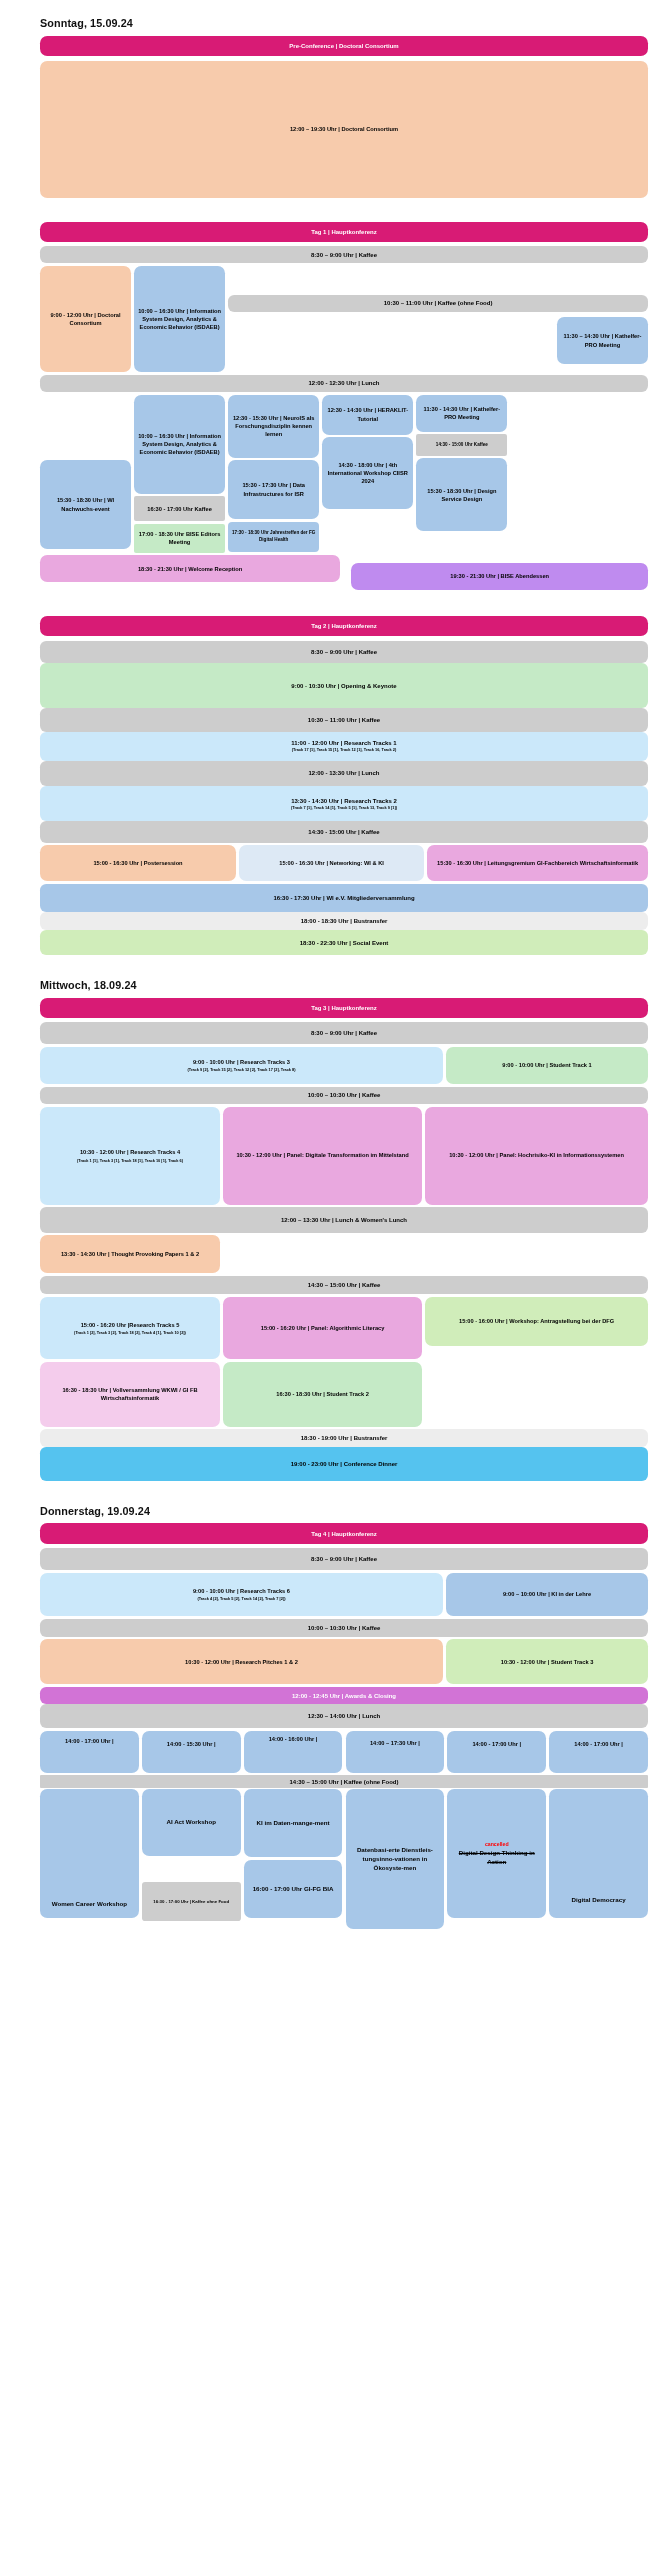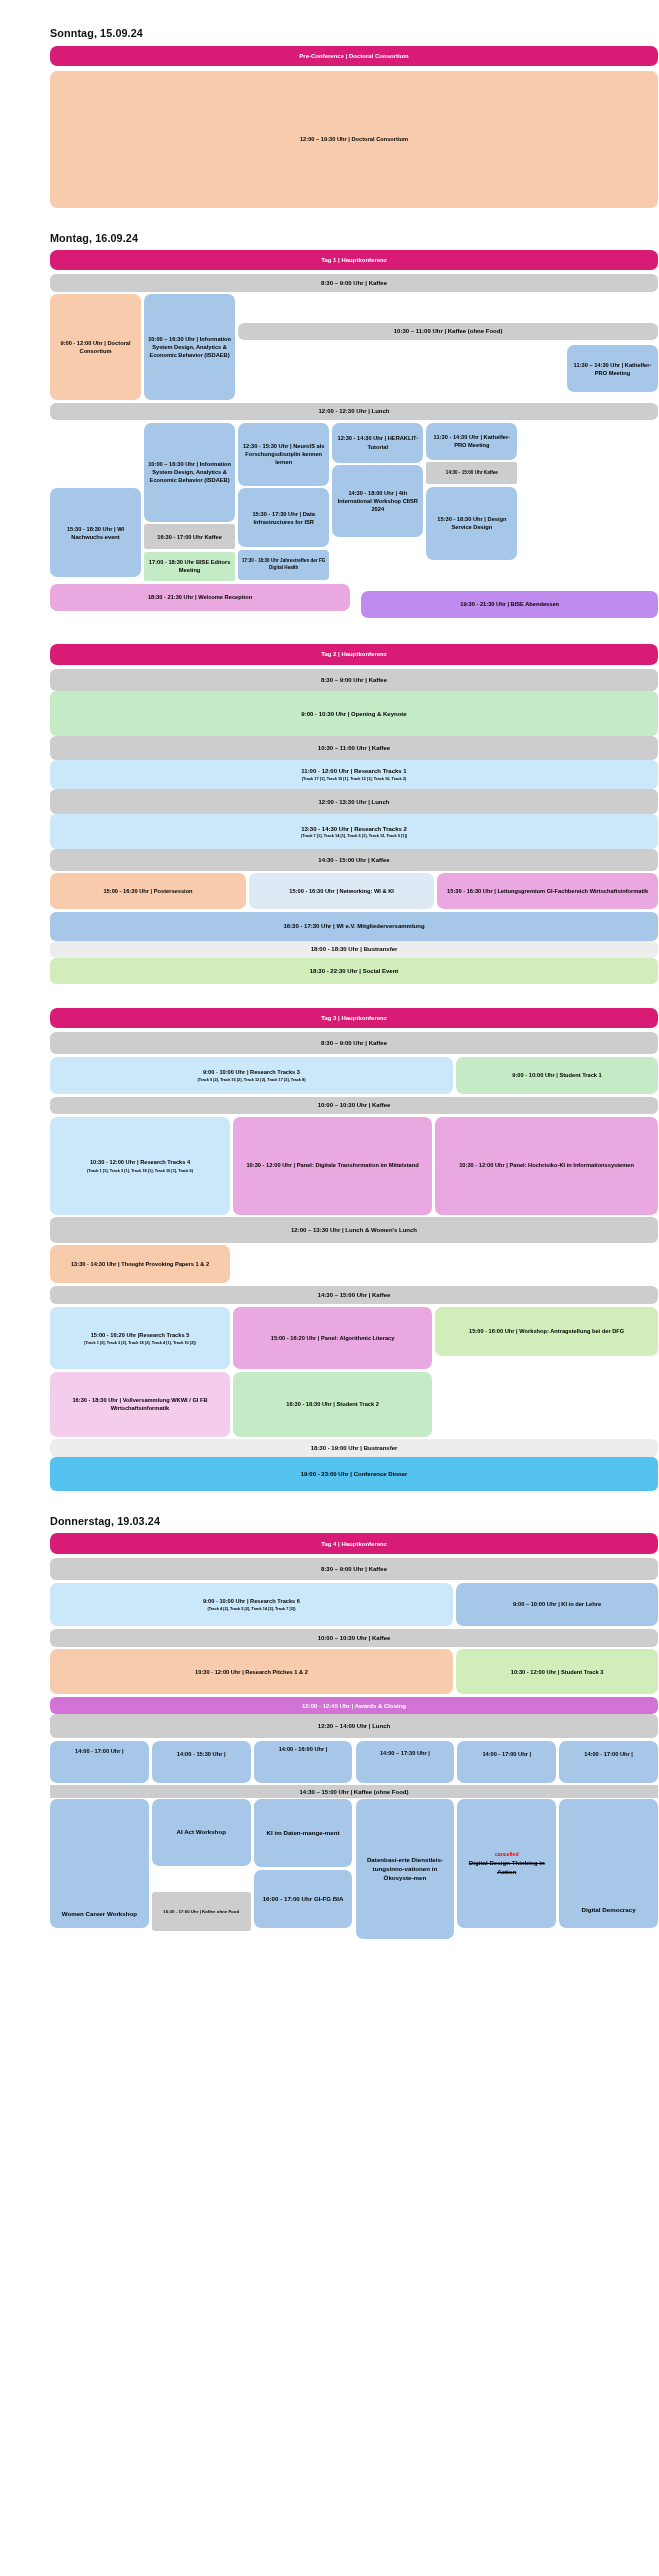--- a/index.html
+++ b/index.html
@@ -3,21 +3,21 @@
 <meta charset="utf-8">
 <style>
   * { box-sizing: border-box; }
   html, body { margin:0; padding:0; }
   body {
     width:659px; min-height:3297px;
     background:#ffffff;
     font-family:"Liberation Sans", sans-serif;
     color:#000;
   }
-  .page { width:621px; padding:15px; }
+  .page { width:621px; padding:5px; }
 
   .day-section { margin:0 0 0 0; }
   .day-title {
     font-size:10.8px; font-weight:bold; color:#111;
     margin:0 0 6.2px 35px; letter-spacing:0.1px;
   }
   .day-gap { height:24px; }
   .top-gap { height:12.4px; }
 
   .grid { width:608px; margin-left:35px; }
@@ -83,21 +83,20 @@
     <div class="grid">
       <div class="banner c-pink">Pre-Conference | Doctoral Consortium</div>
       <div style="height:4.6px"></div>
       <div class="blk c-peach" style="height:137px;">12:00 – 19:30 Uhr | Doctoral Consortium</div>
     </div>
   </div>
 
   <div class="day-gap"></div>
 
   <div class="day-section">
-    <div class="day-title">Montag, 16.09.24</div>
     <div class="grid">
       <div class="banner c-pink">Tag 1 | Hauptkonferenz</div>
       <div style="height:4.1px"></div>
       <div class="bar c-grey">8:30 – 9:00 Uhr | Kaffee</div>
 
       <div class="row" style="margin-top:2.6px;">
         <div class="col" style="width:91px;">
           <div class="blk c-peach" style="height:106px;">9:00 - 12:00 Uhr | Doctoral Consortium</div>
         </div>
         <div class="col" style="width:91px;">
@@ -183,20 +182,21 @@
 
       <div class="bar c-blue" style="padding:11.3px 4.1px;">16:30 - 17:30 Uhr | WI e.V. Mitgliederversammlung</div>
       <div class="bar c-lgrey" style="padding:5.7px 4.1px;">18:00 - 18:30 Uhr | Bustransfer</div>
       <div class="bar c-lgreen" style="padding:9.8px 4.1px;">18:30 - 22:30 Uhr | Social Event</div>
     </div>
   </div>
 
   <div class="day-gap"></div>
 
   <div class="day-section">
+    <div class="day-title">Mittwoch, 18.09.24</div>
     <div class="grid">
       <div class="banner c-pink">Tag 3 | Hauptkonferenz</div>
       <div style="height:4.1px"></div>
       <div class="bar c-grey" style="padding:8.2px 4.1px;">8:30 – 9:00 Uhr | Kaffee</div>
 
       <div class="row" style="margin-top:2.6px;">
         <div class="blk c-lblue" style="width:403px;height:37px;">
           <span>9:00 - 10:00 Uhr | Research Tracks 3</span>
           <span class="sub">(Track 9 [2], Track 15 [2], Track 12 [2], Track 17 [2], Track 8)</span>
         </div>
@@ -239,21 +239,21 @@
       </div>
 
       <div class="bar c-lgrey" style="padding:5.7px 4.1px;">18:30 - 19:00 Uhr | Bustransfer</div>
       <div class="bar c-cyan" style="padding:14.4px 4.1px;">19:00 - 23:00 Uhr | Conference Dinner</div>
     </div>
   </div>
 
   <div class="day-gap"></div>
 
   <div class="day-section">
-    <div class="day-title">Donnerstag, 19.03.24</div>
+    <div class="day-title">Donnerstag, 19.09.24</div>
     <div class="grid">
       <div class="banner c-pink">Tag 4 | Hauptkonferenz</div>
       <div style="height:4.1px"></div>
       <div class="bar c-grey" style="padding:8.2px 4.1px;">8:30 – 9:00 Uhr | Kaffee</div>
 
       <div class="row" style="margin-top:2.6px;">
         <div class="blk c-lblue" style="width:403px;height:43px;">
           <span>9:00 - 10:00 Uhr | Research Tracks 6</span>
           <span class="sub">(Track 4 [2], Track 5 [2], Track 14 [2], Track 7 [2])</span>
         </div>

